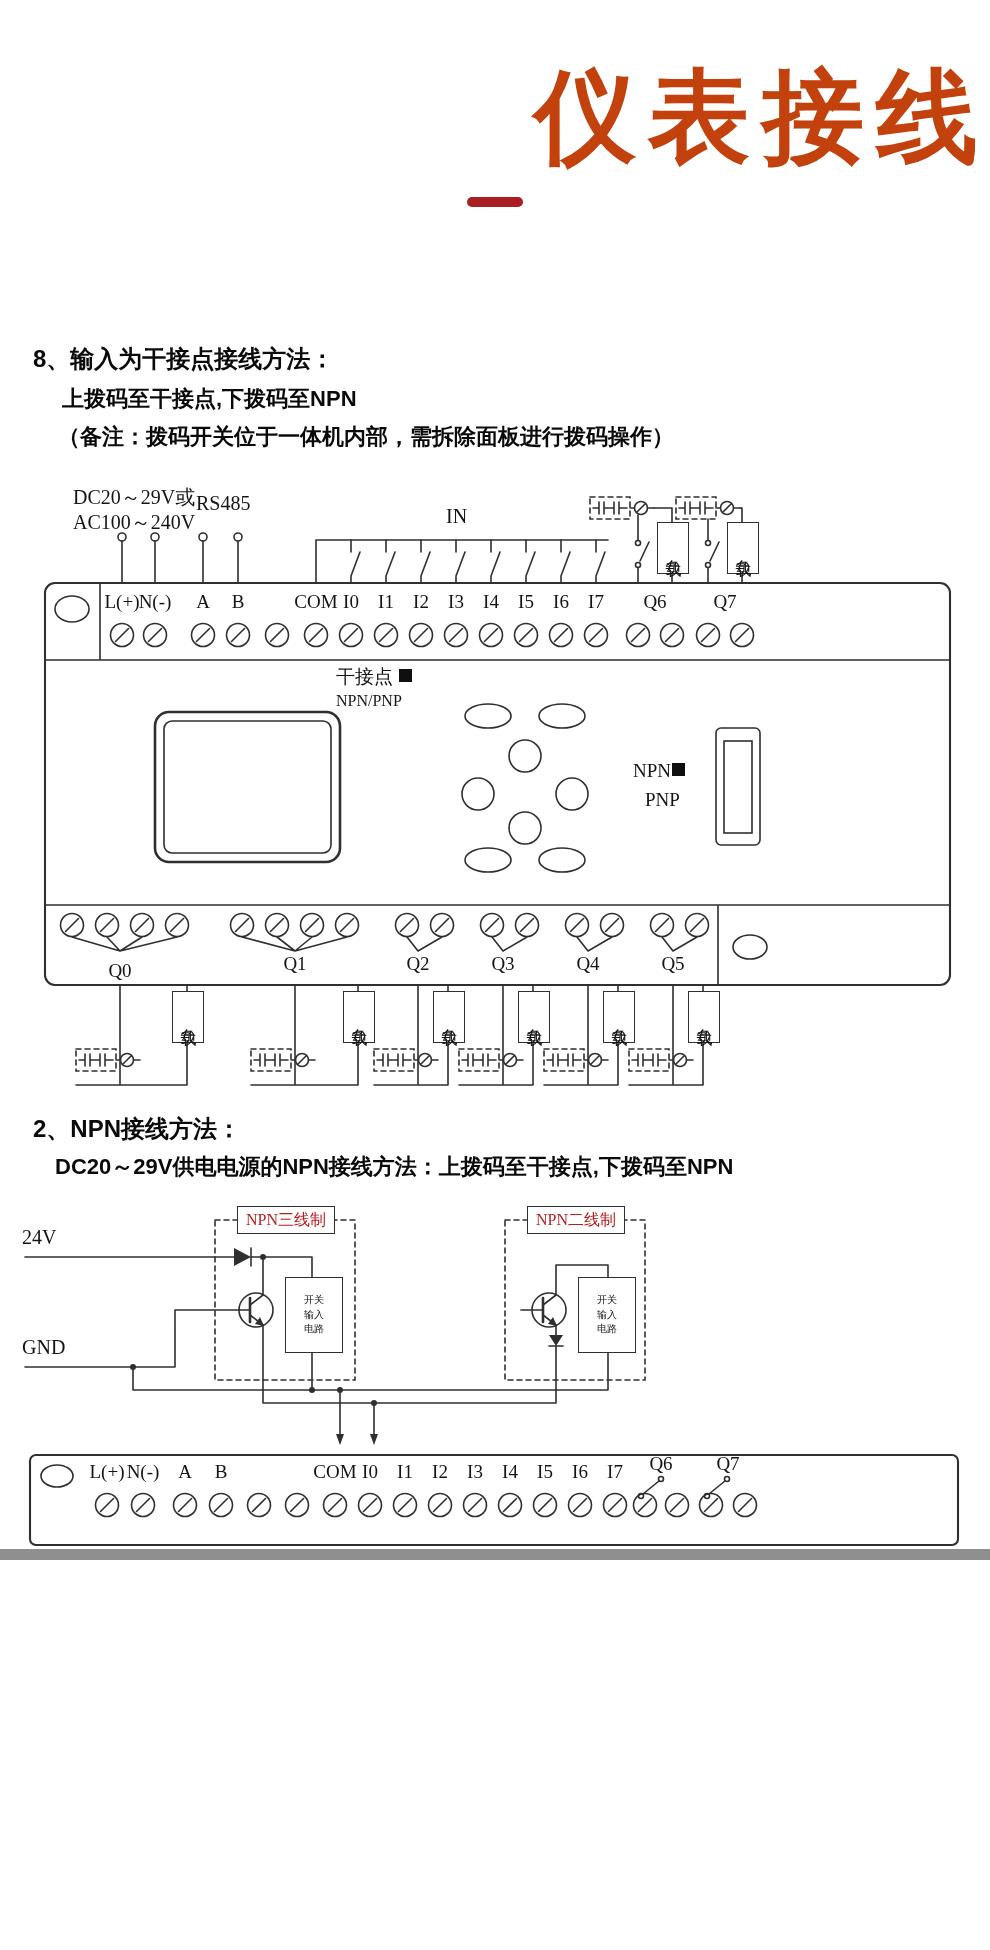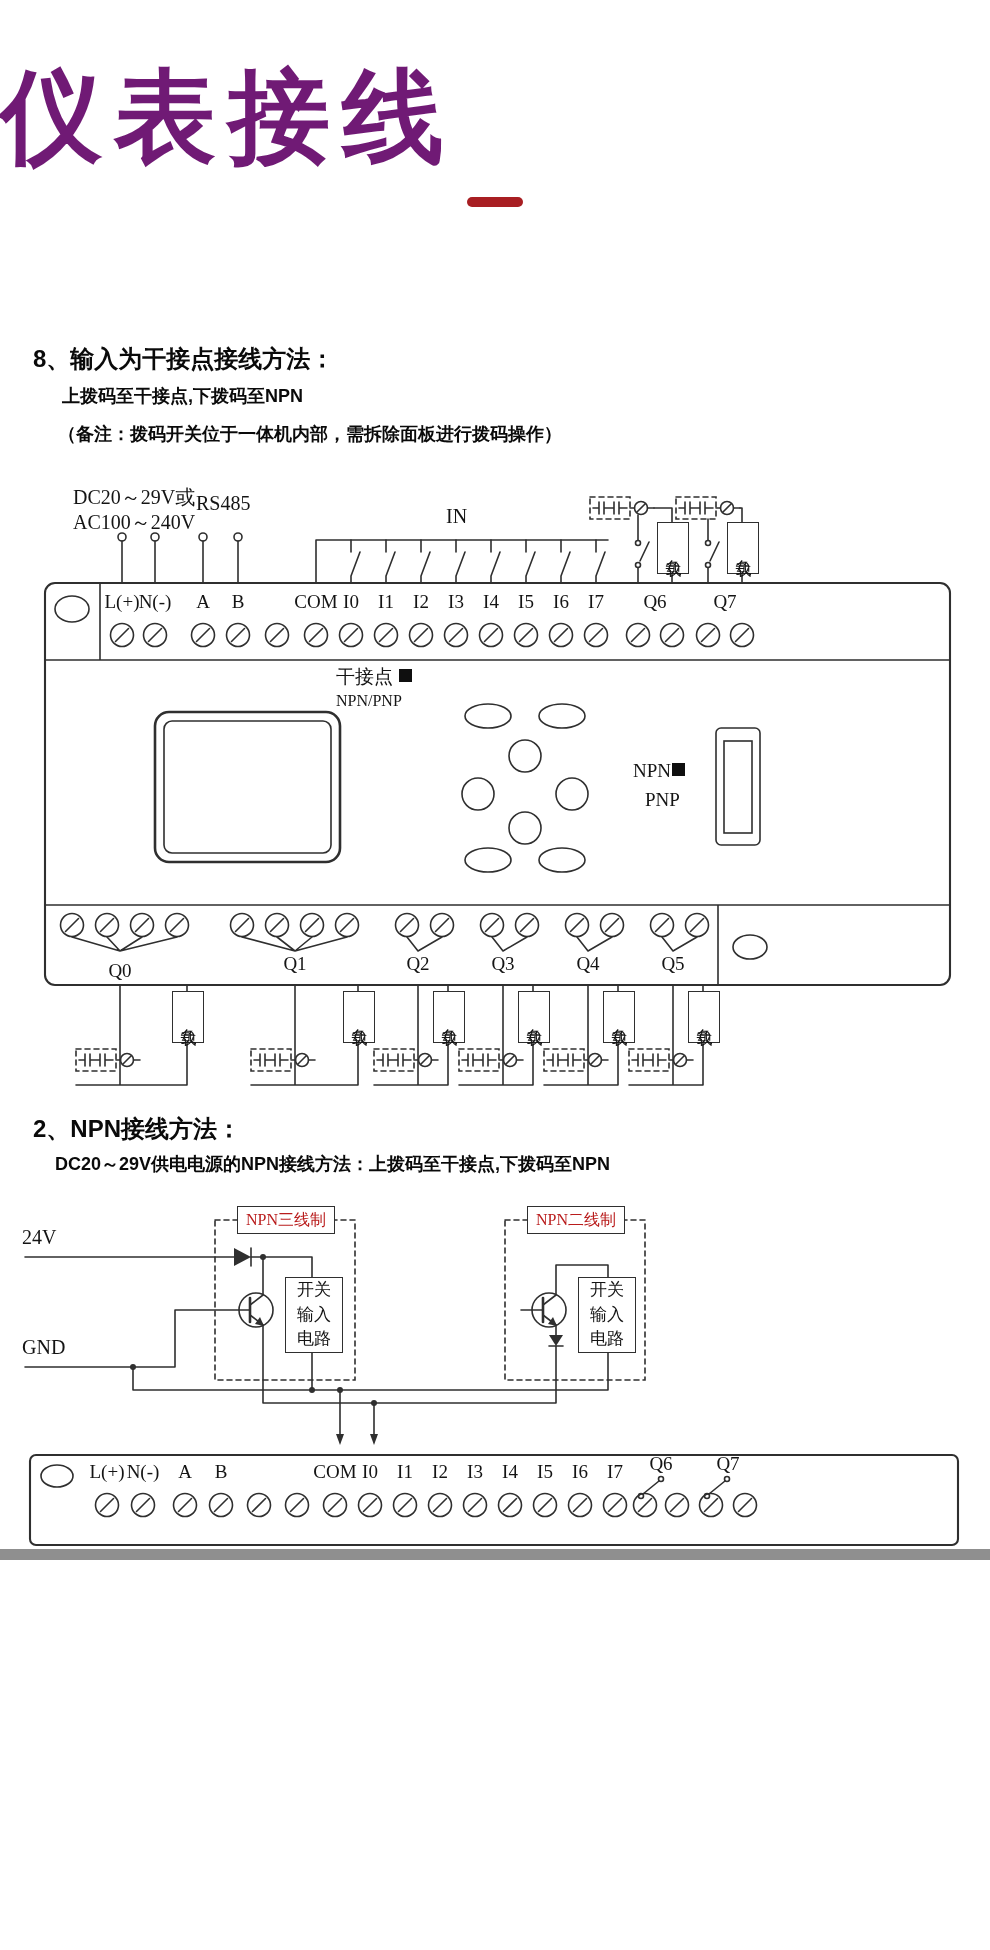--- a/index.html
+++ b/index.html
@@ -1,45 +1,45 @@
 <!DOCTYPE html>
 <html><head>
 <meta charset="utf-8">
 <style>
   html,body{margin:0;padding:0;background:#ffffff;}
   #canvas{position:relative;width:990px;height:1950px;background:#ffffff;overflow:hidden;
           font-family:"Liberation Sans",sans-serif;}
   
-  #page-title{position:absolute;top:62px;left:0;width:990px;text-align:left;
-    font-size:102px;line-height:110px;font-weight:900;color:#701a75;letter-spacing:12px;}
+  #page-title{position:absolute;top:62px;left:0;width:990px;text-align:right;
+    font-size:102px;line-height:110px;font-weight:900;color:#c2410c;letter-spacing:12px;}
   #title-dash{position:absolute;top:197px;left:467px;width:56px;height:10px;
     border-radius:5px;background:#a81e22;}
   
   .sec{position:absolute;font-family:"Liberation Sans",sans-serif;font-weight:700;
     color:#0a0a0a;white-space:nowrap;}
   .sec.h{font-size:24px;}
-  .sec.t{font-size:18px;}
+  .sec.t{font-size:22px;}
   
   .lbl{position:absolute;font-family:"Liberation Serif",serif;font-size:19px;
     color:#141414;white-space:nowrap;line-height:1.15;}
   .lbl.c{transform:translateX(-50%);}
   .lbl.s16{font-size:16px;}
   .lbl.s20{font-size:20px;}
   .sq{position:absolute;width:13px;height:13px;background:#0f0f0f;}
   
   .load-box{position:absolute;width:30px;height:50px;border:1.6px solid #2f2f2f;
     background:#fff;display:flex;align-items:center;justify-content:center;
     writing-mode:vertical-rl;text-orientation:upright;
     font-family:"Liberation Serif",serif;font-size:16px;color:#141414;letter-spacing:2px;}
   .tab{position:absolute;width:96px;height:26px;border:1.6px solid #2f2f2f;background:#fff;
     display:flex;align-items:center;justify-content:center;
     font-family:"Liberation Serif",serif;font-size:16px;color:#b91c1c;}
   .cbox{position:absolute;width:56px;height:74px;border:1.6px solid #2f2f2f;background:#fff;
     display:flex;align-items:center;justify-content:center;text-align:right;
-    font-family:"Liberation Serif",serif;font-size:17px;line-height:1.45;color:#141414;
+    font-family:"Liberation Serif",serif;font-size:10px;line-height:1.45;color:#141414;
     white-space:pre-line;}
   
   svg{position:absolute;left:0;}
   svg *{stroke:#2f2f2f;stroke-width:1.6;fill:none;stroke-linecap:round;}
   svg .dot{fill:#2f2f2f;stroke:none;}
   svg .fillk{fill:#2f2f2f;stroke:none;}
   svg .thick{stroke-width:2.6;}
   svg .th2{stroke-width:2.1;}
   svg .dash{stroke-dasharray:5 4;}
   svg .gray{fill:#8f8f8f;stroke:none;}

